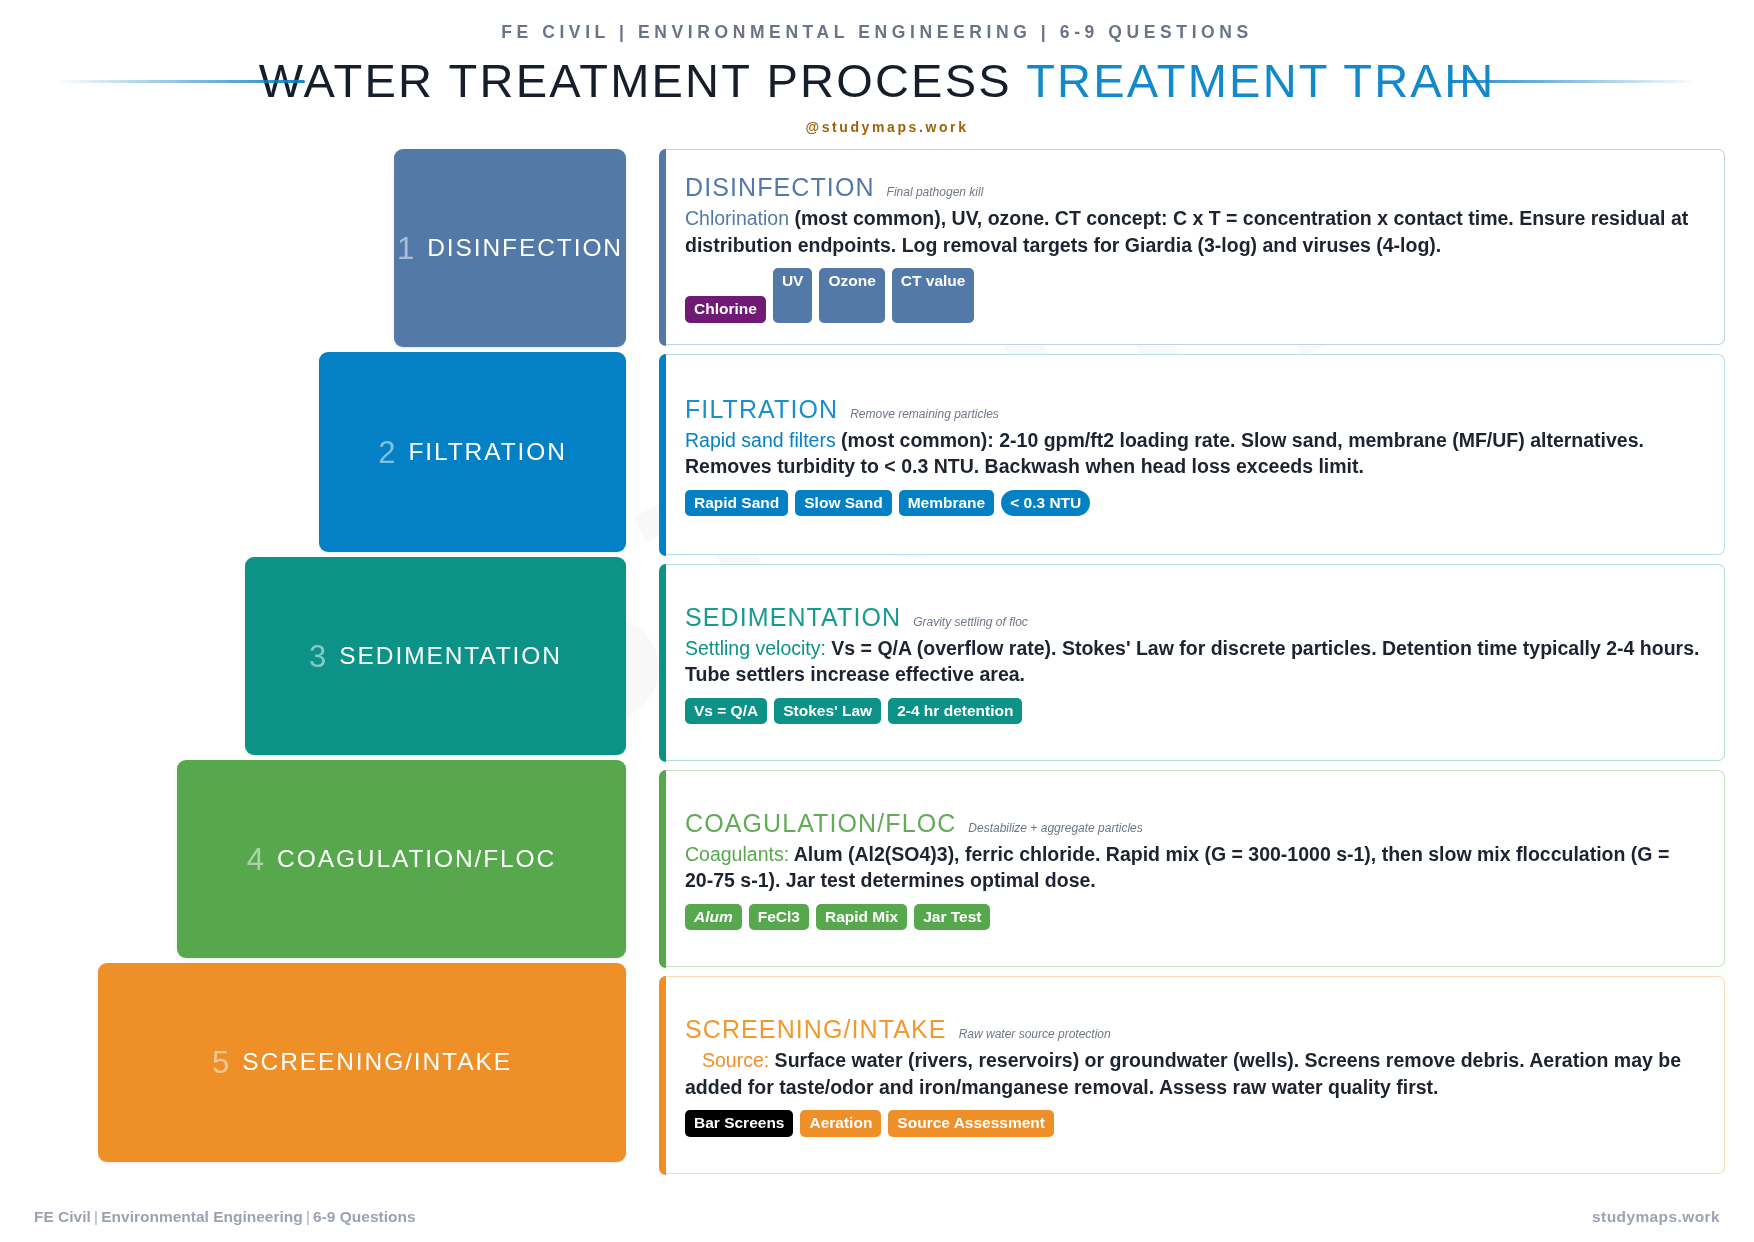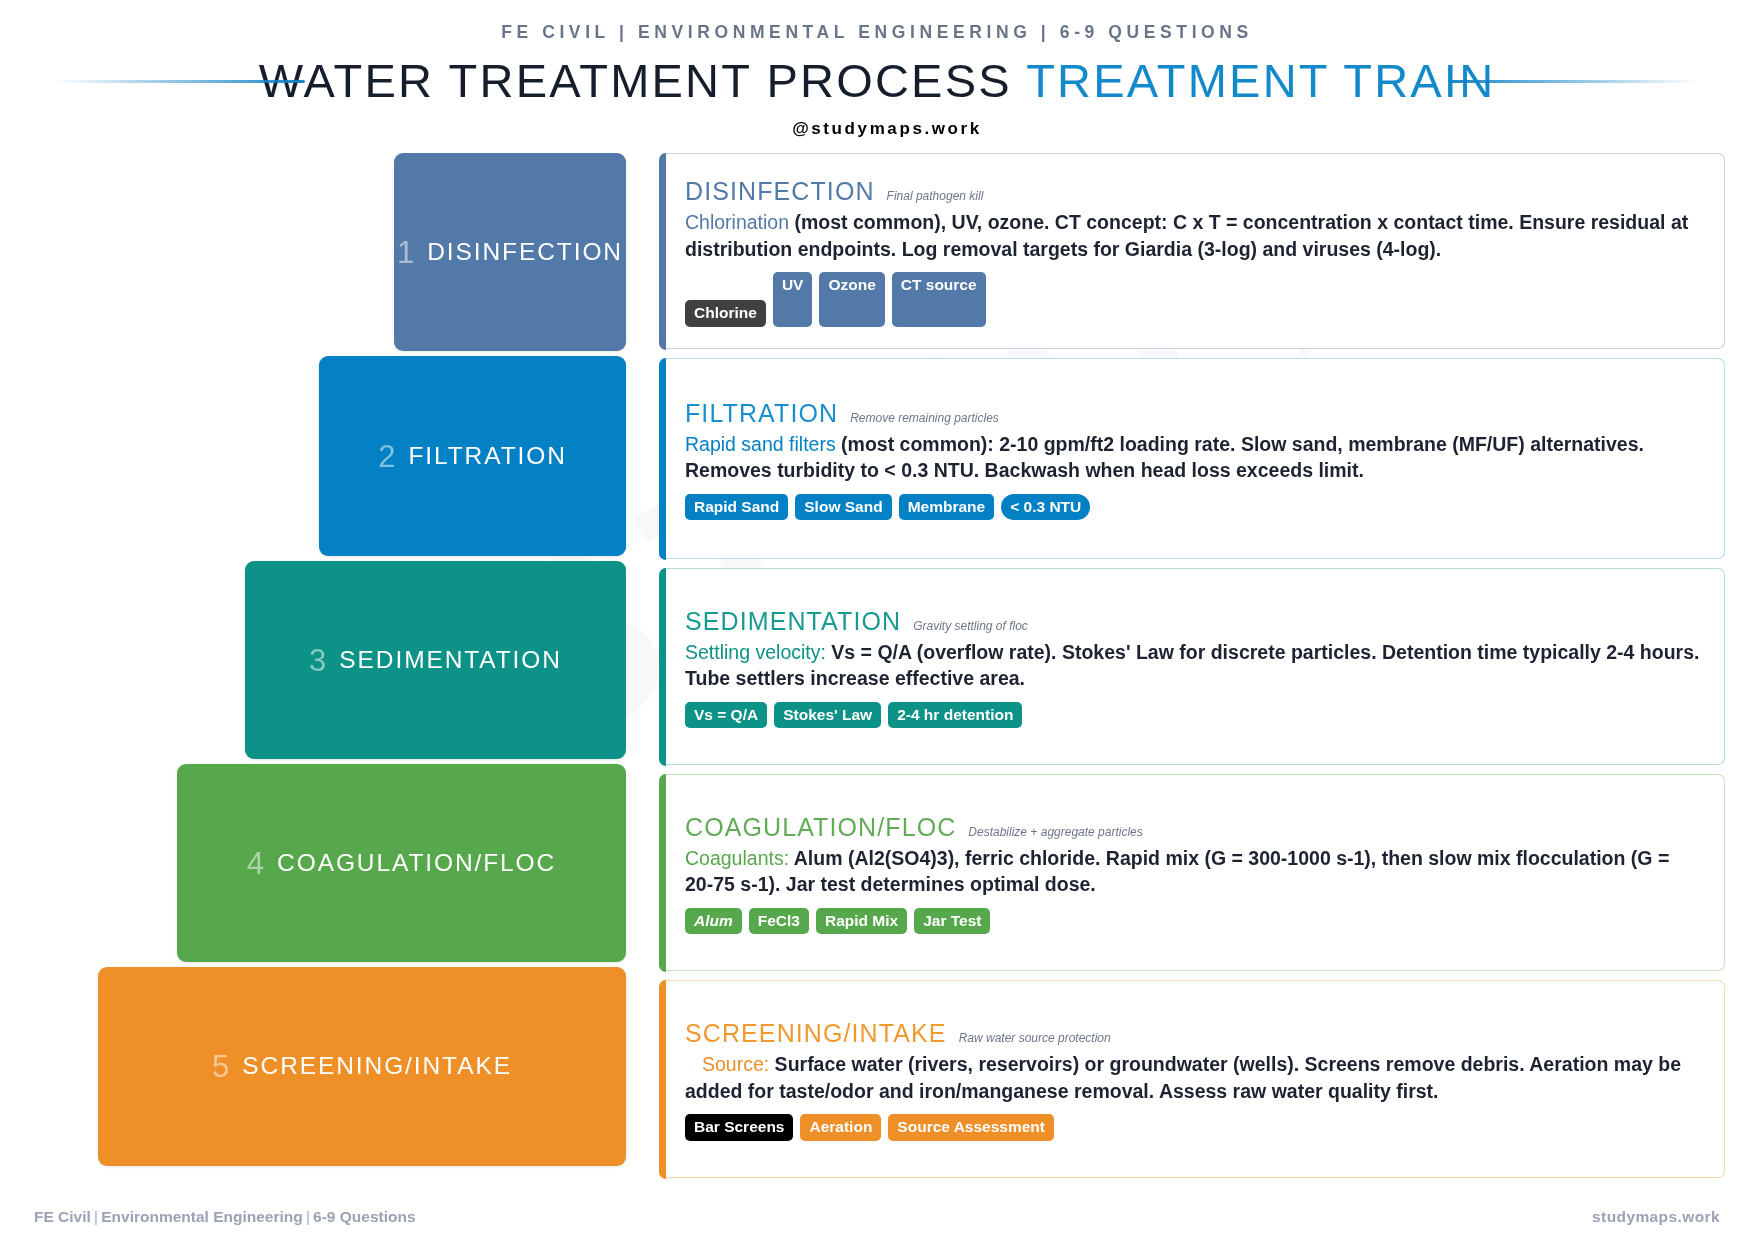--- a/index.html
+++ b/index.html
@@ -73,24 +73,24 @@
     font-size: 47px;
     font-weight: 400;
     letter-spacing: 2.2px;
     margin: 0;
     white-space: nowrap;
   }
   .title .t-dark { color: #161d2b; }
   .title .t-accent { color: #1289ca; }
   .handle {
     margin-top: 8px;
-    font-size: 17px;
+    font-size: 14px;
     font-weight: 700;
     letter-spacing: 2.6px;
-    color: #000000;
+    color: #a16207;
     margin-left: 20px;
   }
 
   
   .main {
     position: relative;
     z-index: 2;
     display: flex;
     padding: 14px 29px 0 29px;
     box-sizing: border-box;
@@ -266,24 +266,24 @@
     </div>
   <div class="cards">
       <div class="card" style="border-color: rgb(195, 210, 228); height: 196px;">
         <span class="accent" style="background: rgb(83, 121, 168);"></span>
         <div class="card-head">
           <span class="card-title" style="color: rgb(83, 121, 168);">DISINFECTION</span>
           <span class="card-sub">Final pathogen kill</span>
         </div>
         <p class="card-body"><span class="lead" style="color: rgb(83, 121, 168);">Chlorination</span><span> (most common), UV, ozone. CT concept: C x T = concentration x contact time. Ensure residual at distribution endpoints. Log removal targets for Giardia (3-log) and viruses (4-log).</span></p>
         <div class="tags">
-          <span class="tag" style="background: #404040; margin-top: 28px;">Chlorine</span>
+          <span class="tag" style="background: #701a75; margin-top: 28px;">Chlorine</span>
           <span class="tag" style="background: rgb(83, 121, 168);">UV</span>
           <span class="tag" style="background: rgb(83, 121, 168);">Ozone</span>
-          <span class="tag" style="background: rgb(83, 121, 168);">CT source</span>
+          <span class="tag" style="background: rgb(83, 121, 168);">CT value</span>
         </div>
       </div>
       <div class="card" style="border-color: rgb(184, 220, 240); height: 201px;">
         <span class="accent" style="background: rgb(4, 129, 196);"></span>
         <div class="card-head">
           <span class="card-title" style="color: rgb(26, 143, 208);">FILTRATION</span>
           <span class="card-sub">Remove remaining particles</span>
         </div>
         <p class="card-body"><span class="lead" style="color: rgb(4, 129, 196);">Rapid sand filters</span><span> (most common): 2-10 gpm/ft2 loading rate. Slow sand, membrane (MF/UF) alternatives. Removes turbidity to &lt; 0.3 NTU. Backwash when head loss exceeds limit.</span></p>
         <div class="tags">

